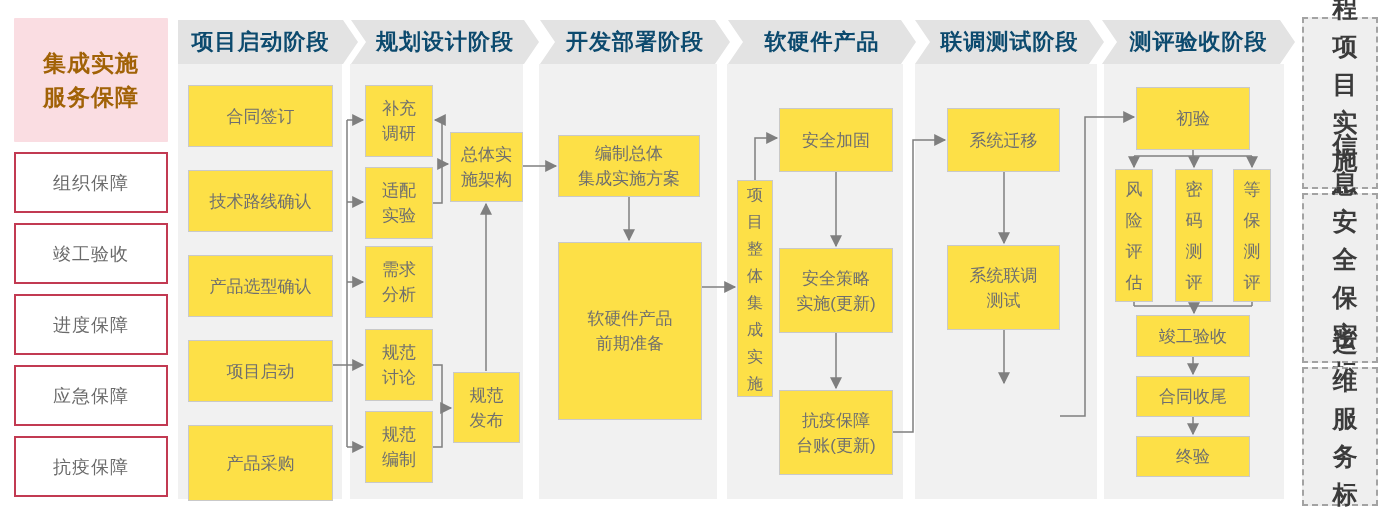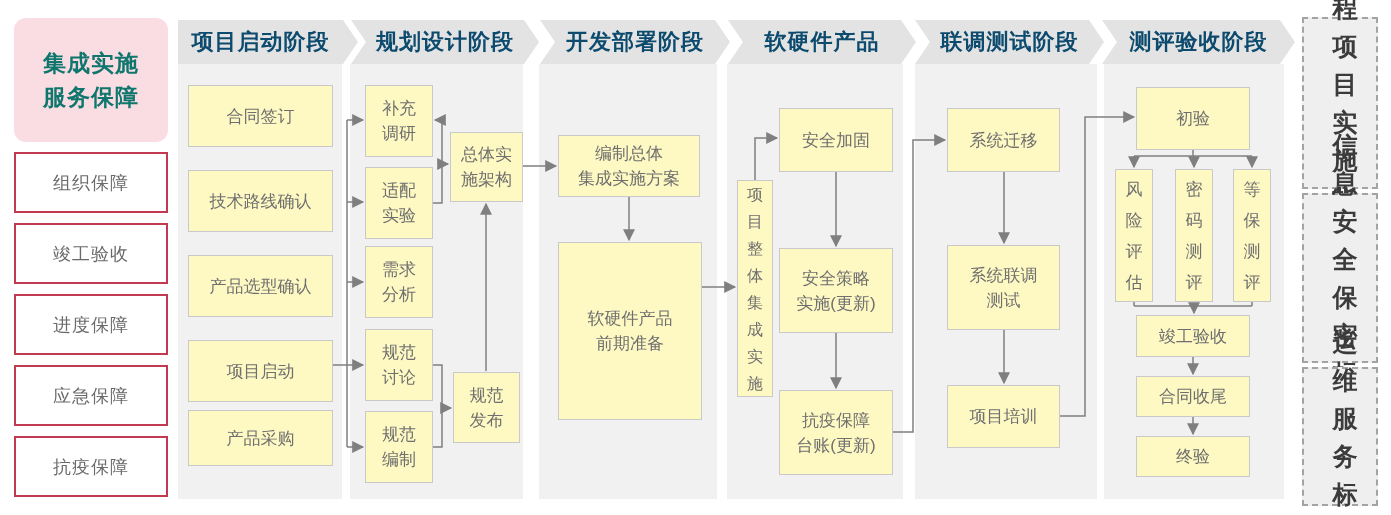--- a/index.html
+++ b/index.html
@@ -14,33 +14,33 @@
     position:absolute;top:20px;height:44px;background:#e3e3e3;
     display:flex;align-items:center;justify-content:center;
     color:#0c4a6e;font-weight:bold;font-size:22px;letter-spacing:1px;
     clip-path:polygon(0 0, calc(100% - 15px) 0, 100% 50%, calc(100% - 15px) 100%, 0 100%, 15px 50%);
     padding-left:15px;padding-right:15px;box-sizing:border-box;
   }
   .banner.first{clip-path:polygon(0 0, calc(100% - 15px) 0, 100% 50%, calc(100% - 15px) 100%, 0 100%);padding-left:0;}
 
   
   .node{
-    position:absolute;background:#fef9c3;border:1px solid #c9c9c9;
+    position:absolute;background:#fde047;border:1px solid #c9c9c9;
     display:flex;align-items:center;justify-content:center;text-align:center;
     color:#6f6f6f;font-size:17px;line-height:25px;white-space:pre-line;box-sizing:border-box;
   }
   .node.vert{line-height:27px;font-size:16px;}
   .node.vert-sm{line-height:31px;font-size:17px;}
   .node.sm{font-size:17px;}
 
   
   .side-title{
-    position:absolute;left:14px;top:18px;width:154px;height:124px;background:#fadde2;border-radius:12px;
+    position:absolute;left:14px;top:18px;width:154px;height:124px;background:#fadde2;border-radius:1px;
     display:flex;align-items:center;justify-content:center;text-align:center;
-    color:#0f766e;font-weight:bold;font-size:23px;line-height:34px;white-space:pre-line;letter-spacing:1px;
+    color:#a16207;font-weight:bold;font-size:23px;line-height:34px;white-space:pre-line;letter-spacing:1px;
   }
   .side-box{
     position:absolute;left:14px;width:154px;height:61px;background:#ffffff;border:2px solid #c23a52;
     display:flex;align-items:center;justify-content:center;
     color:#6a6a6a;font-size:18px;letter-spacing:1px;box-sizing:border-box;
   }
 
   
   .std-box{
     position:absolute;left:1302px;width:76px;background:#efefef;border:2px dashed #a3a3a3;
@@ -133,21 +133,21 @@
 
       <path d="M1193,357 V374" marker-end="url(#arr)"></path>
       <path d="M1193,417 V434" marker-end="url(#arr)"></path>
     </g>
   </svg>
 
   <div class="node sm" style="left:188px;top:85px;width:145px;height:62px">合同签订</div>
   <div class="node sm" style="left:188px;top:170px;width:145px;height:62px">技术路线确认</div>
   <div class="node sm" style="left:188px;top:255px;width:145px;height:62px">产品选型确认</div>
   <div class="node sm" style="left:188px;top:340px;width:145px;height:62px">项目启动</div>
-  <div class="node sm" style="left:188px;top:410px;width:145px;height:56px">产品采购</div>
+  <div class="node sm" style="left:188px;top:425px;width:145px;height:76px">产品采购</div>
 
   <div class="node" style="left:365px;top:85px;width:68px;height:72px">补充
 调研</div>
   <div class="node" style="left:365px;top:167px;width:68px;height:72px">适配
 实验</div>
   <div class="node" style="left:365px;top:246px;width:68px;height:72px">需求
 分析</div>
   <div class="node" style="left:365px;top:329px;width:68px;height:72px">规范
 讨论</div>
   <div class="node" style="left:365px;top:411px;width:68px;height:72px">规范
@@ -172,21 +172,20 @@
 施</div>
   <div class="node" style="left:779px;top:108px;width:114px;height:64px">安全加固</div>
   <div class="node" style="left:779px;top:248px;width:114px;height:85px">安全策略
 实施(更新)</div>
   <div class="node" style="left:779px;top:390px;width:114px;height:85px">抗疫保障
 台账(更新)</div>
 
   <div class="node" style="left:947px;top:245px;width:113px;height:85px">系统联调
 测试</div>
   <div class="node" style="left:947px;top:108px;width:113px;height:64px">系统迁移</div>
-  <div class="node" style="left:947px;top:385px;width:113px;height:63px">项目培训</div>
 
   <div class="node" style="left:1136px;top:87px;width:114px;height:63px">初验</div>
   <div class="node vert-sm" style="left:1115px;top:169px;width:38px;height:133px">风
 险
 评
 估</div>
   <div class="node vert-sm" style="left:1175px;top:169px;width:38px;height:133px">密
 码
 测
 评</div>

